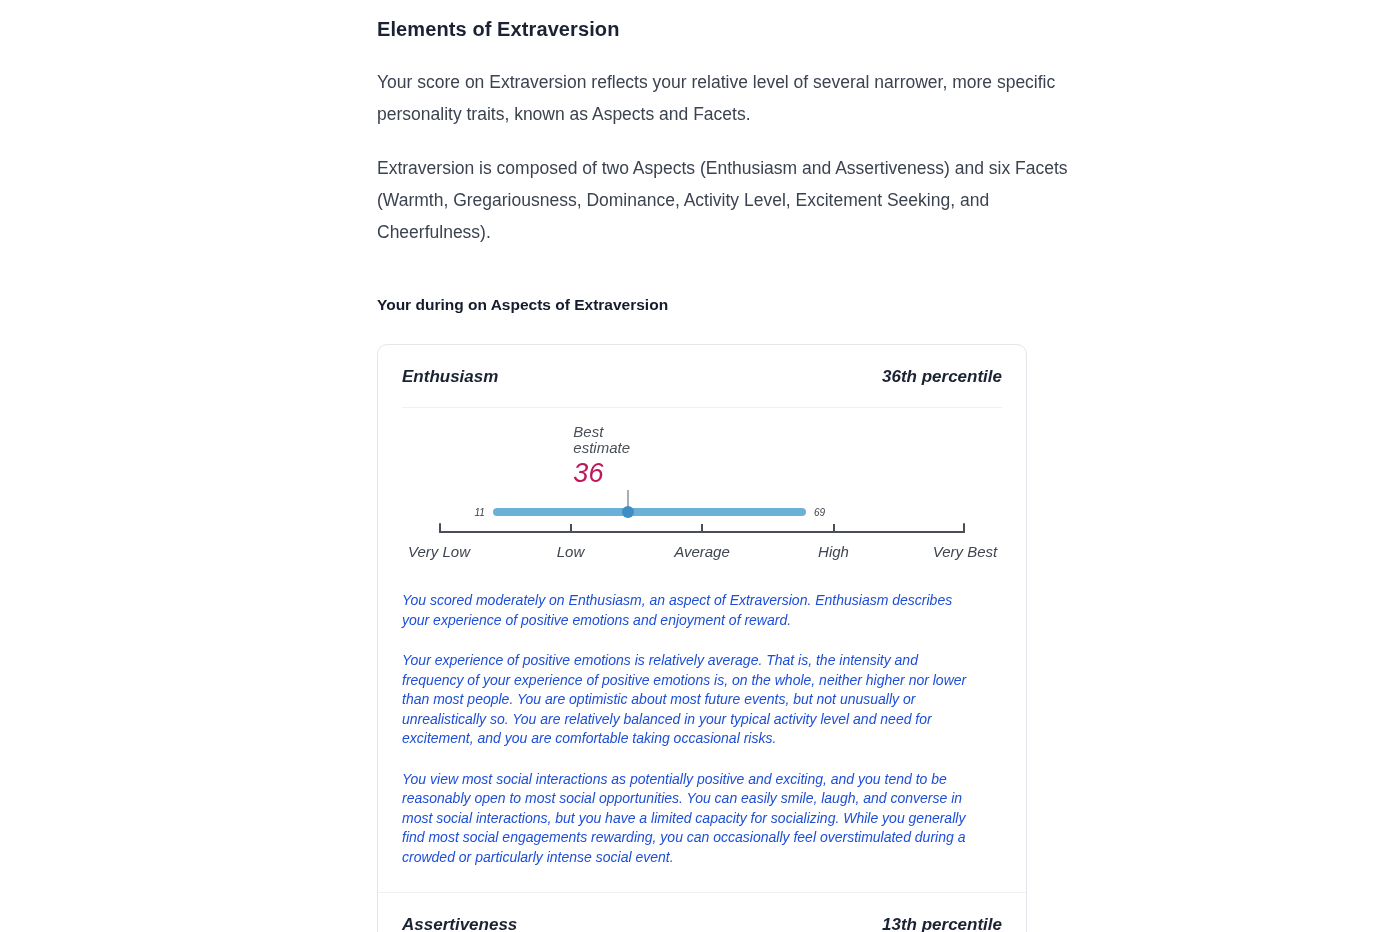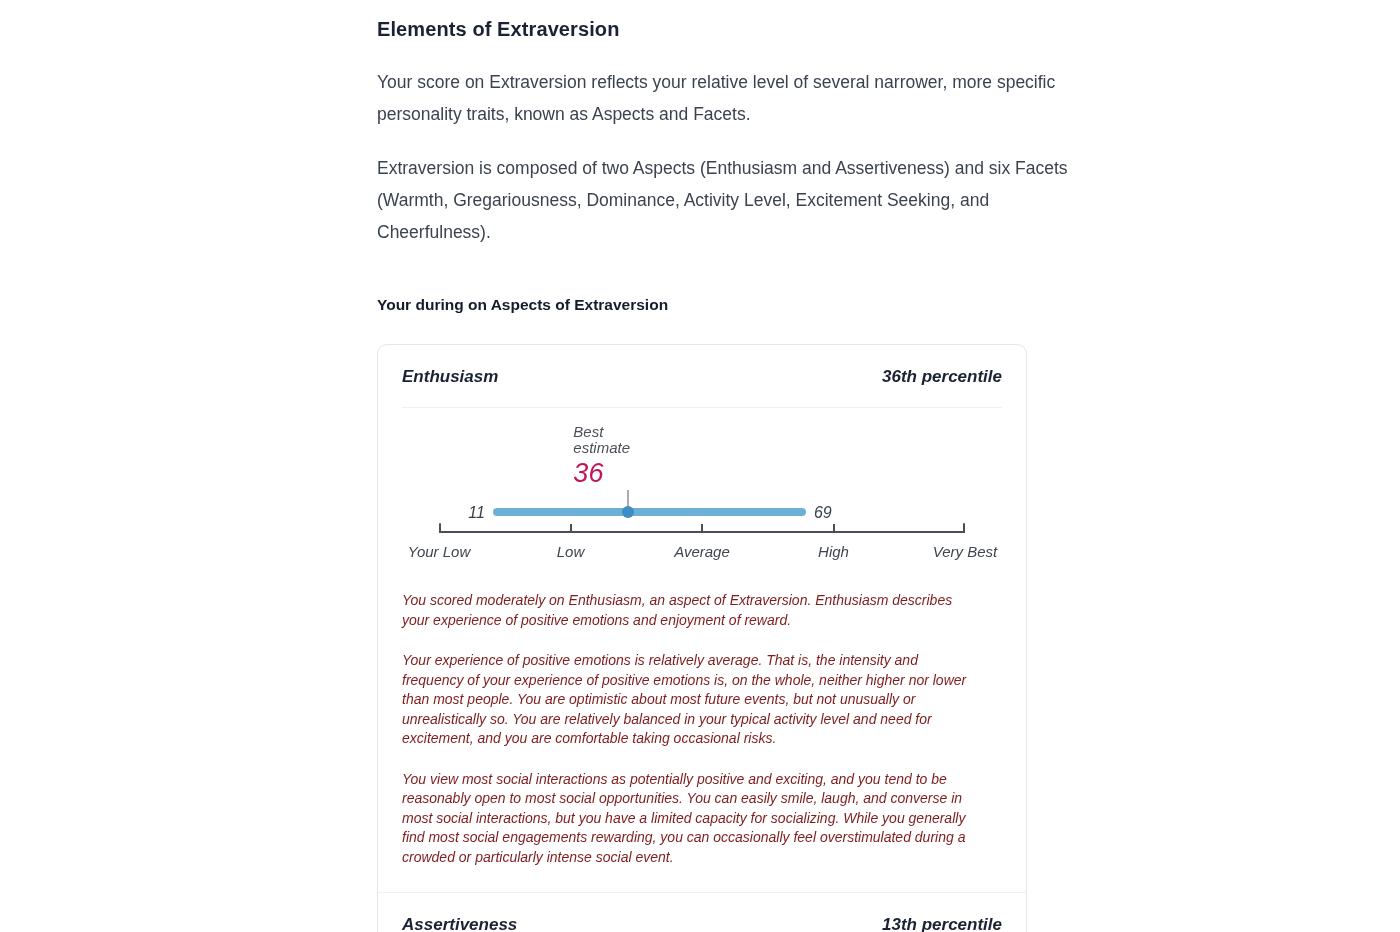--- a/index.html
+++ b/index.html
@@ -103,21 +103,21 @@
     top: 82px;
     width: 12px;
     height: 12px;
     border-radius: 50%;
     background: #3f8dc5;
     transform: translateX(-50%);
   }
   .range-end-label {
     position: absolute;
     top: 81px;
-    font-size: 16px;
+    font-size: 10px;
     line-height: 15px;
     color: #3a414b;
   }
   .range-end-label.low { transform: translateX(-100%); }
   .axis-line {
     position: absolute;
     top: 107px;
     left: 0; right: 0;
     height: 2px;
     background: #4a4f57;
@@ -157,21 +157,21 @@
   .axis-label:nth-of-type(2) { left: 25%; }
   .axis-label:nth-of-type(3) { left: 50%; text-align: right; }
   .axis-label:nth-of-type(4) { left: 75%; }
   .axis-label:nth-of-type(5) { left: 100%; }
   
   .aspect-body { padding-bottom: 25px; }
   .aspect-body p {
     max-width: 578px;
     font-size: 14px;
     line-height: 19.5px;
-    color: #7f1d1d;
+    color: #1d4ed8;
   }
   .aspect-body p + p { margin-top: 21px; }
 </style>
 </head>
 <body>
 
 <div class="content">
 
   <h1 class="page-title">Elements of Extraversion</h1>
 
@@ -202,21 +202,21 @@
         <span class="range-end-label low" style="left: calc(11% - 12px);">11</span>
         <span class="range-end-label high" style="left: calc(69% + 12px);">69</span>
         <div class="axis-line">
           <div class="axis-tick"></div>
           <div class="axis-tick"></div>
           <div class="axis-tick"></div>
           <div class="axis-cap left"></div>
           <div class="axis-cap right"></div>
         </div>
         <div class="axis-labels">
-          <span class="axis-label">Your Low</span>
+          <span class="axis-label">Very Low</span>
           <span class="axis-label">Low</span>
           <span class="axis-label">Average</span>
           <span class="axis-label">High</span>
           <span class="axis-label">Very Best</span>
         </div>
       </div>
 
       <div class="aspect-body">
         <p>You scored moderately on Enthusiasm, an aspect of Extraversion. Enthusiasm describes your experience of positive emotions and enjoyment of reward.</p>
         <p>Your experience of positive emotions is relatively average. That is, the intensity and frequency of your experience of positive emotions is, on the whole, neither higher nor lower than most people. You are optimistic about most future events, but not unusually or unrealistically so. You are relatively balanced in your typical activity level and need for excitement, and you are comfortable taking occasional risks.</p>

